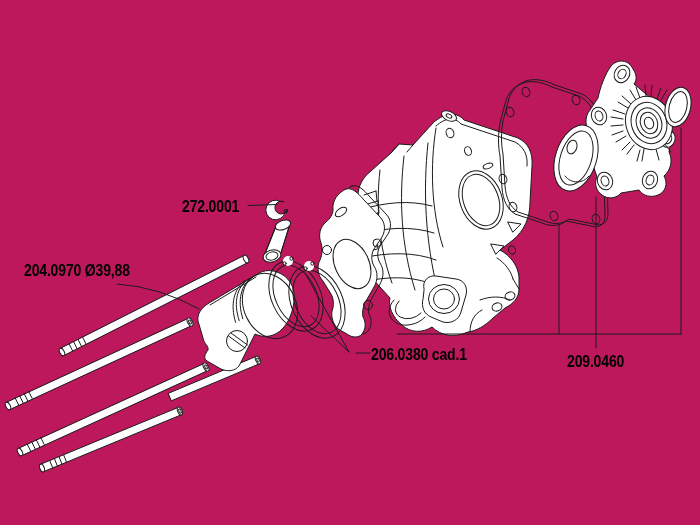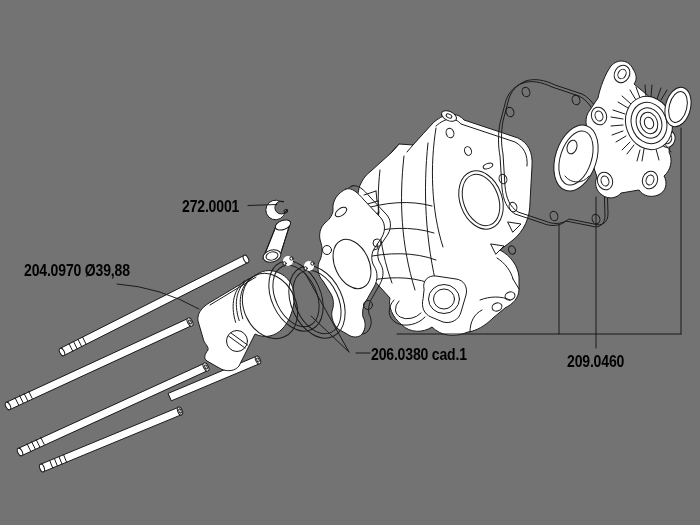--- a/index.html
+++ b/index.html
@@ -1,16 +1,16 @@
 <!DOCTYPE html>
 <html><head>
 <meta charset="utf-8">
 <style>
   html,body{margin:0;padding:0;background:#fff;}
-  #canvas{position:relative;width:700px;height:525px;background:#737373;overflow:hidden;
+  #canvas{position:relative;width:700px;height:525px;background:#be185d;overflow:hidden;
           font-family:"Liberation Sans",sans-serif;}
   #art{position:absolute;left:0;top:0;}
   .lbl{position:absolute;font-weight:700;font-size:16.5px;line-height:18px;color:#000;
        letter-spacing:-0.2px;white-space:nowrap;transform:scaleX(.85);transform-origin:0 0;
        font-family:"Liberation Sans",sans-serif;}
   svg *{vector-effect:none;}
 </style>
 </head>
 <body>
 

